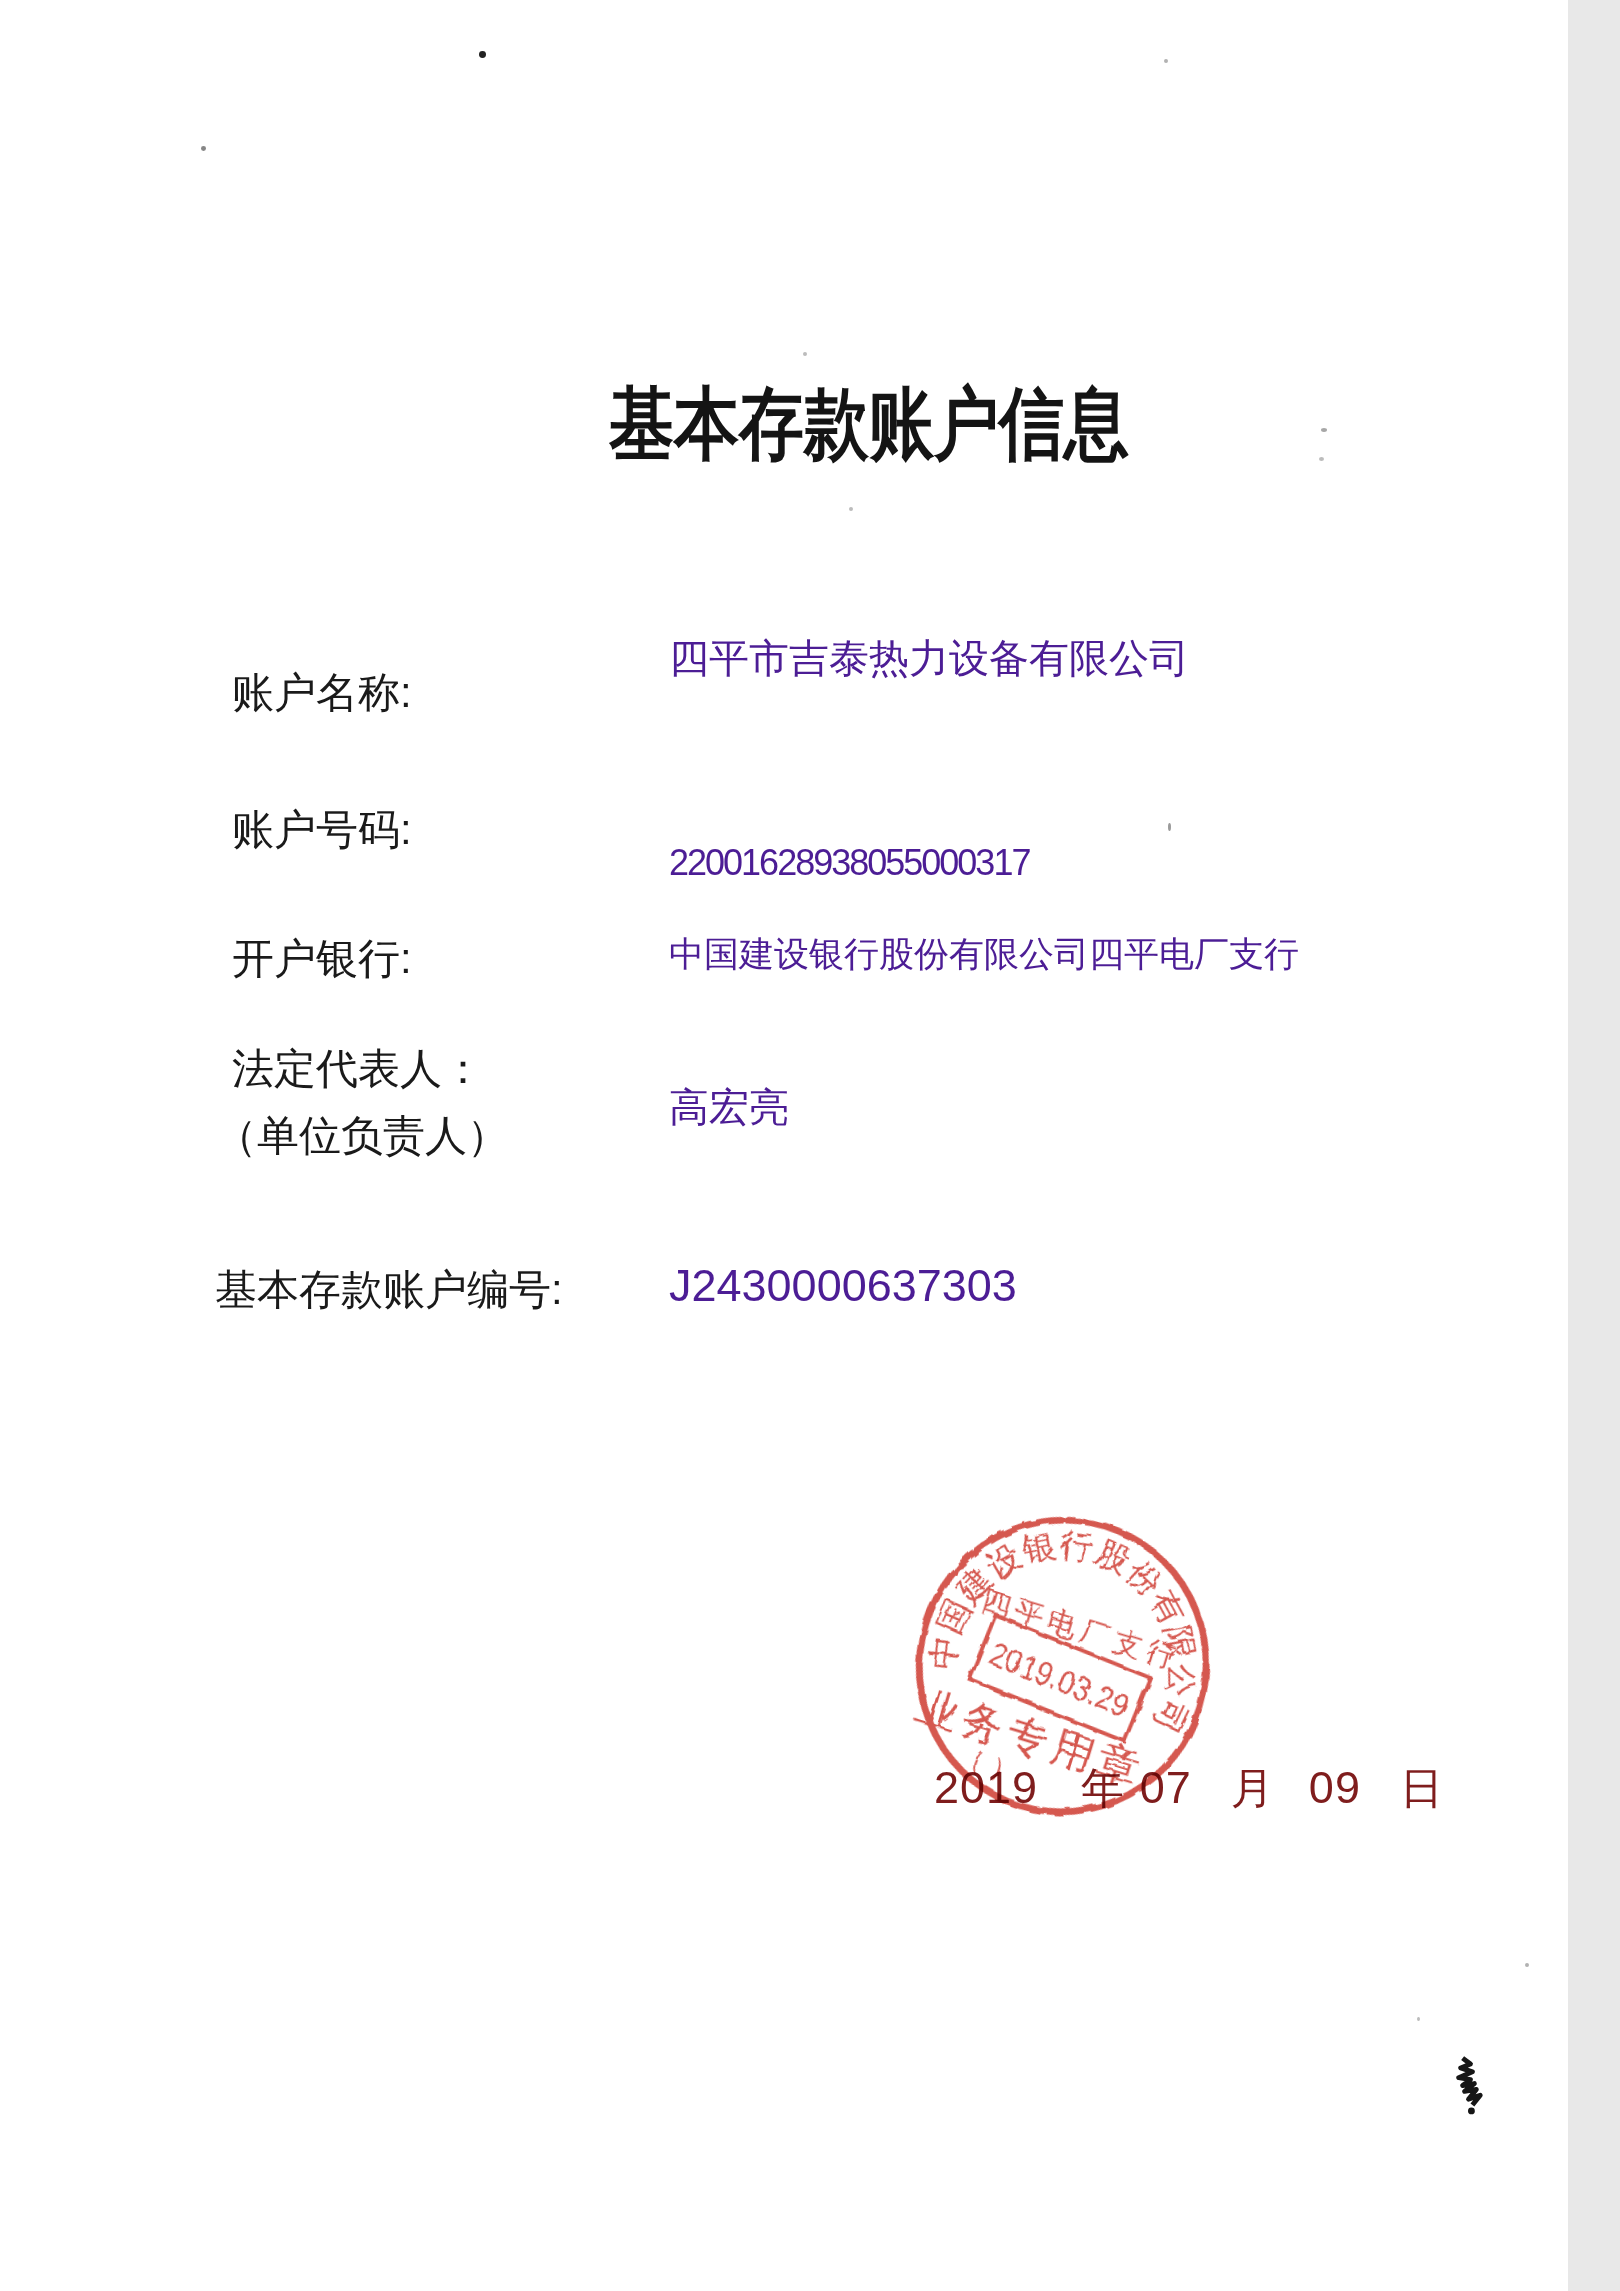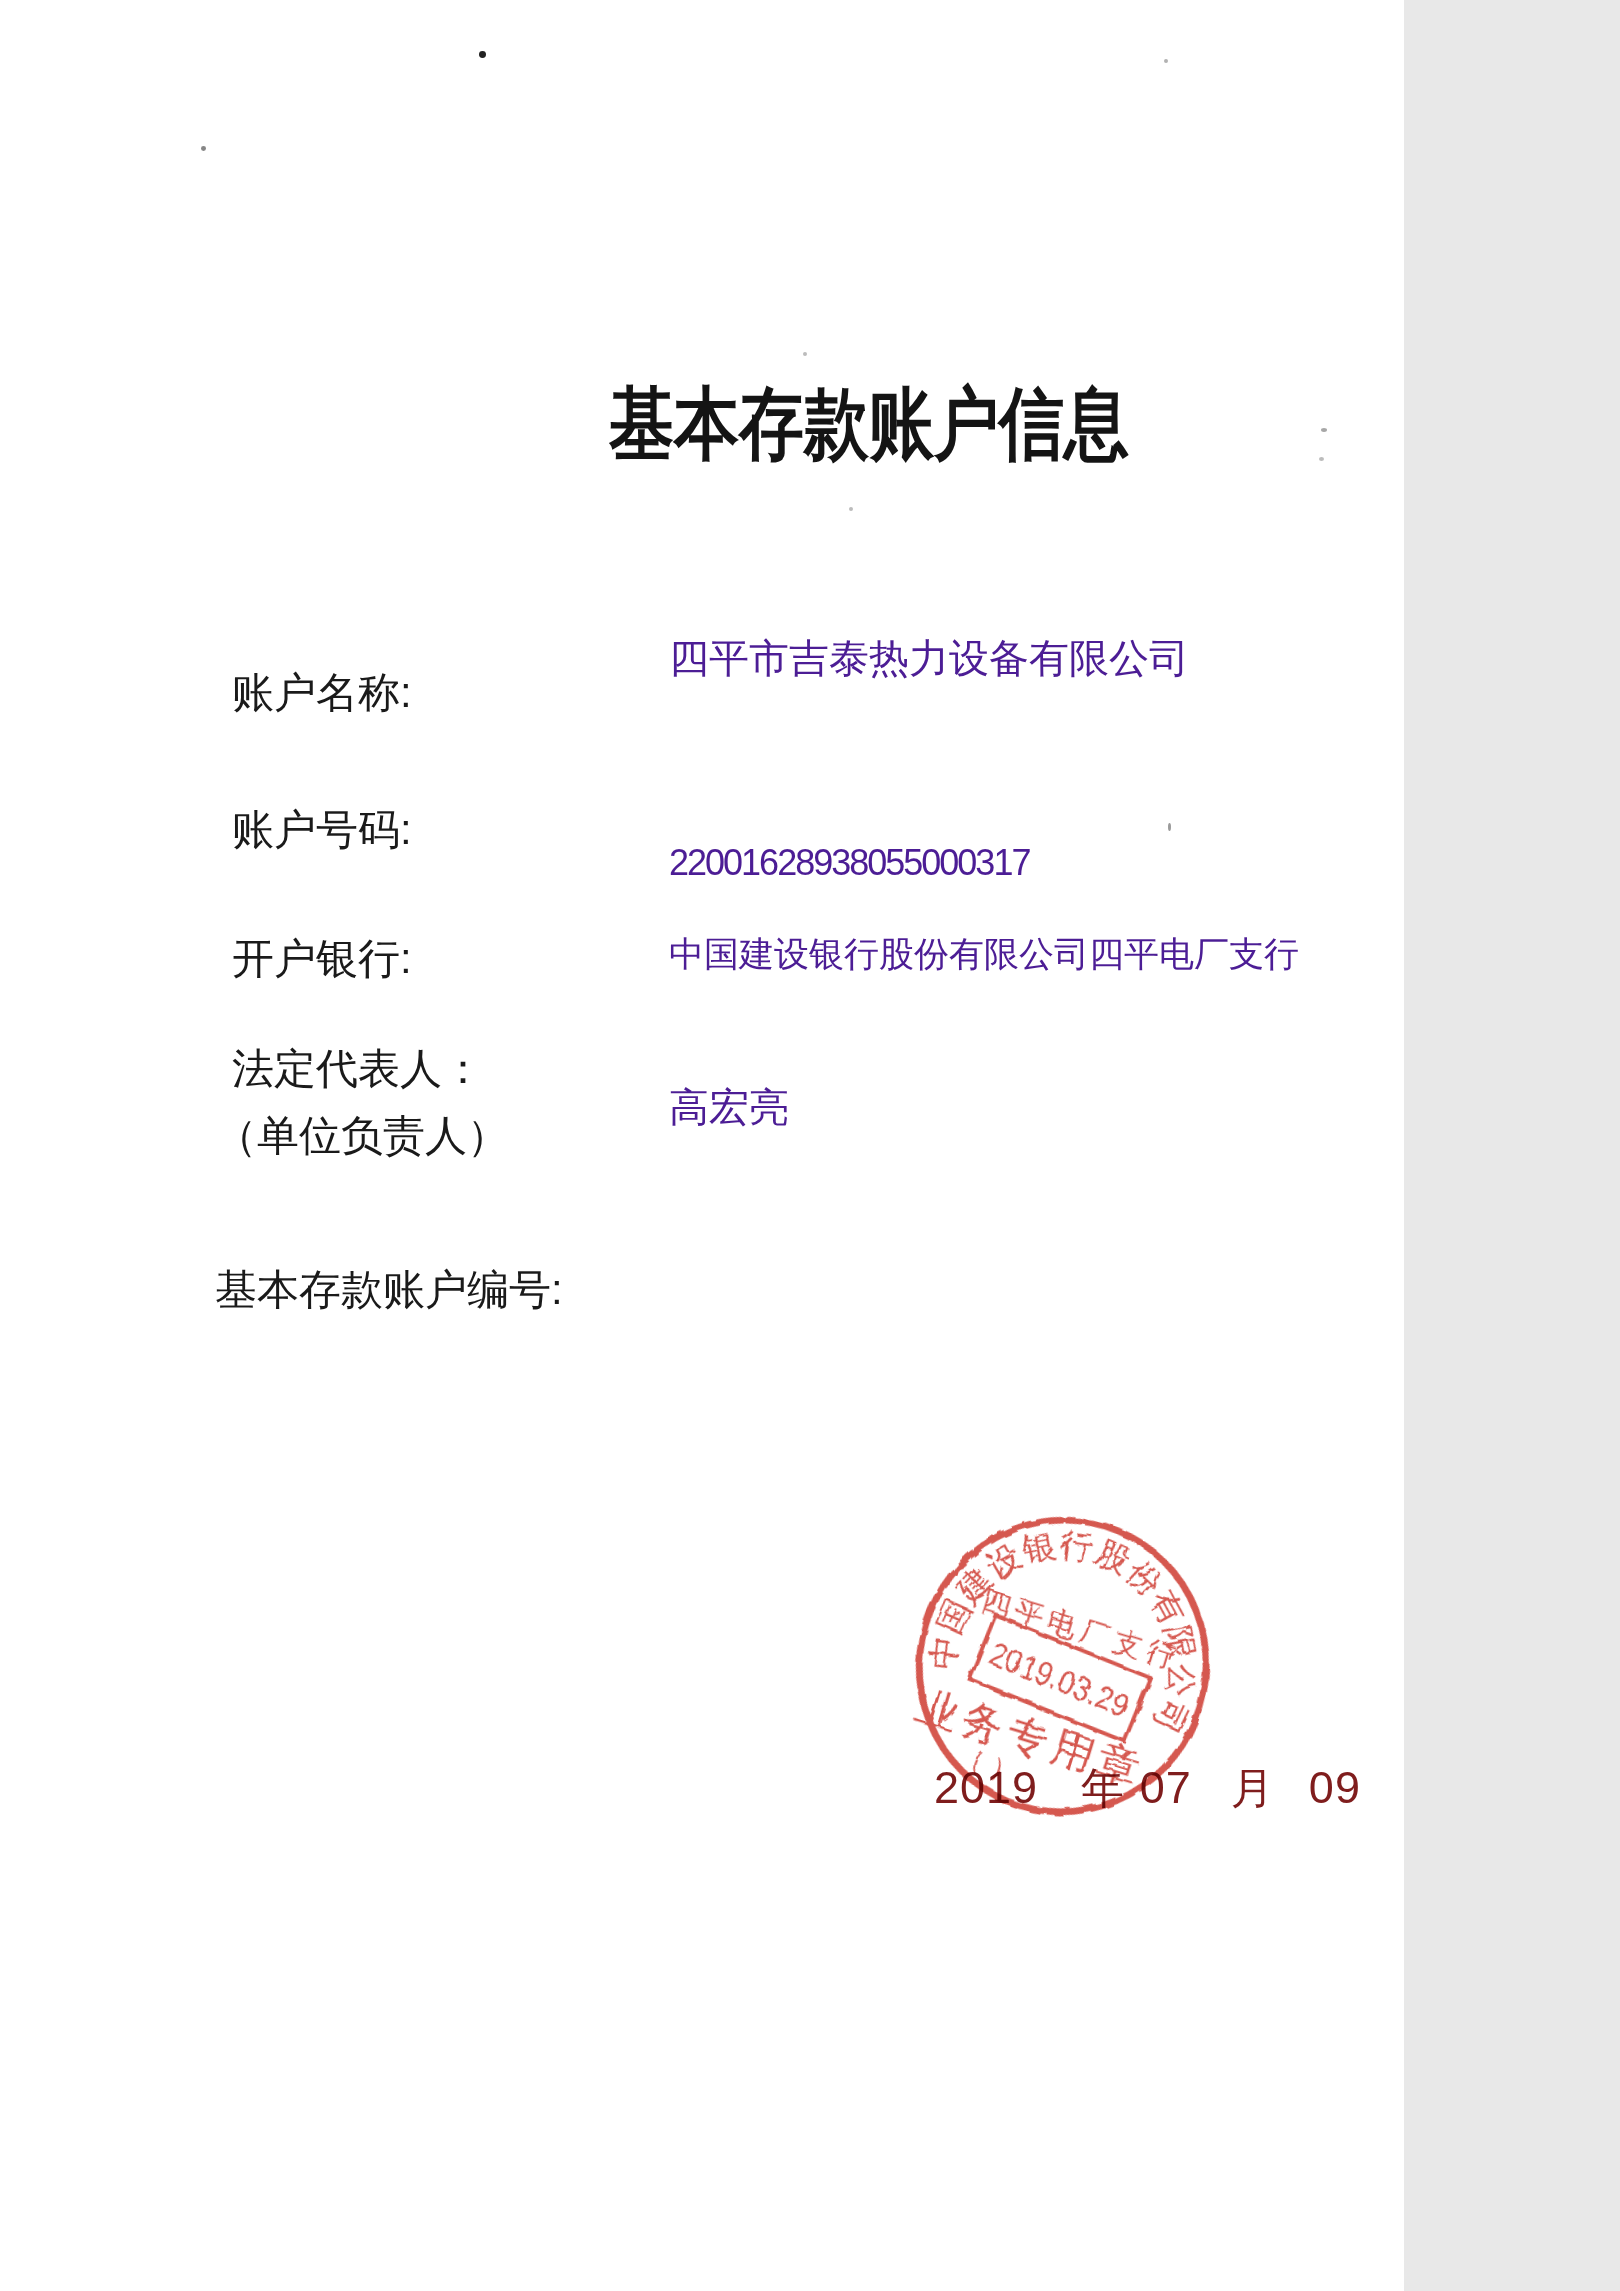--- a/index.html
+++ b/index.html
@@ -1,18 +1,18 @@
 <!DOCTYPE html>
 <html><head>
 <meta charset="utf-8">
 <style>
   html,body{margin:0;padding:0;background:#e8e8e8;}
   .page{
     position:relative;
-    width:1404px;height:2292px;
+    width:1568px;height:2292px;
     background:#ffffff;
     overflow:hidden;
     font-family:"Liberation Sans","DejaVu Sans",sans-serif;
     color:#1b1b1b;
   }
   .title{
     position:absolute;left:609px;top:370px;
     margin:0;
     font-family:"Liberation Serif","DejaVu Serif",serif;
     font-weight:bold;
@@ -100,20 +100,21 @@
   <div class="val" id="val-account-number">22001628938055000317</div>
 
   <div class="lbl" id="lbl-bank">开户银行:</div>
   <div class="val" id="val-bank">中国建设银行股份有限公司四平电厂支行</div>
 
   <div class="lbl" id="lbl-legal-1">法定代表人：</div>
   <div class="lbl" id="lbl-legal-2">（单位负责人）</div>
   <div class="val" id="val-legal">高宏亮</div>
 
   <div class="lbl" id="lbl-basic">基本存款账户编号:</div>
+  <div class="val" id="val-basic">J2430000637303</div>
 
   <div class="date-line">
     <span class="num dm-year">2019</span><span class="dm-yu">年</span><span class="num dm-mo">07</span><span class="dm-mu">月</span><span class="num dm-day">09</span><span>日</span>
   </div>
 
   <div class="stamp">
     <svg width="306" height="306" viewBox="0 0 312 312">
       <defs>
         <path id="arcp" d="M 52.6 193.6 A 110 110 0 1 1 259.4 193.6" fill="none"></path>
         <filter id="rough" x="-10%" y="-10%" width="120%" height="120%">

